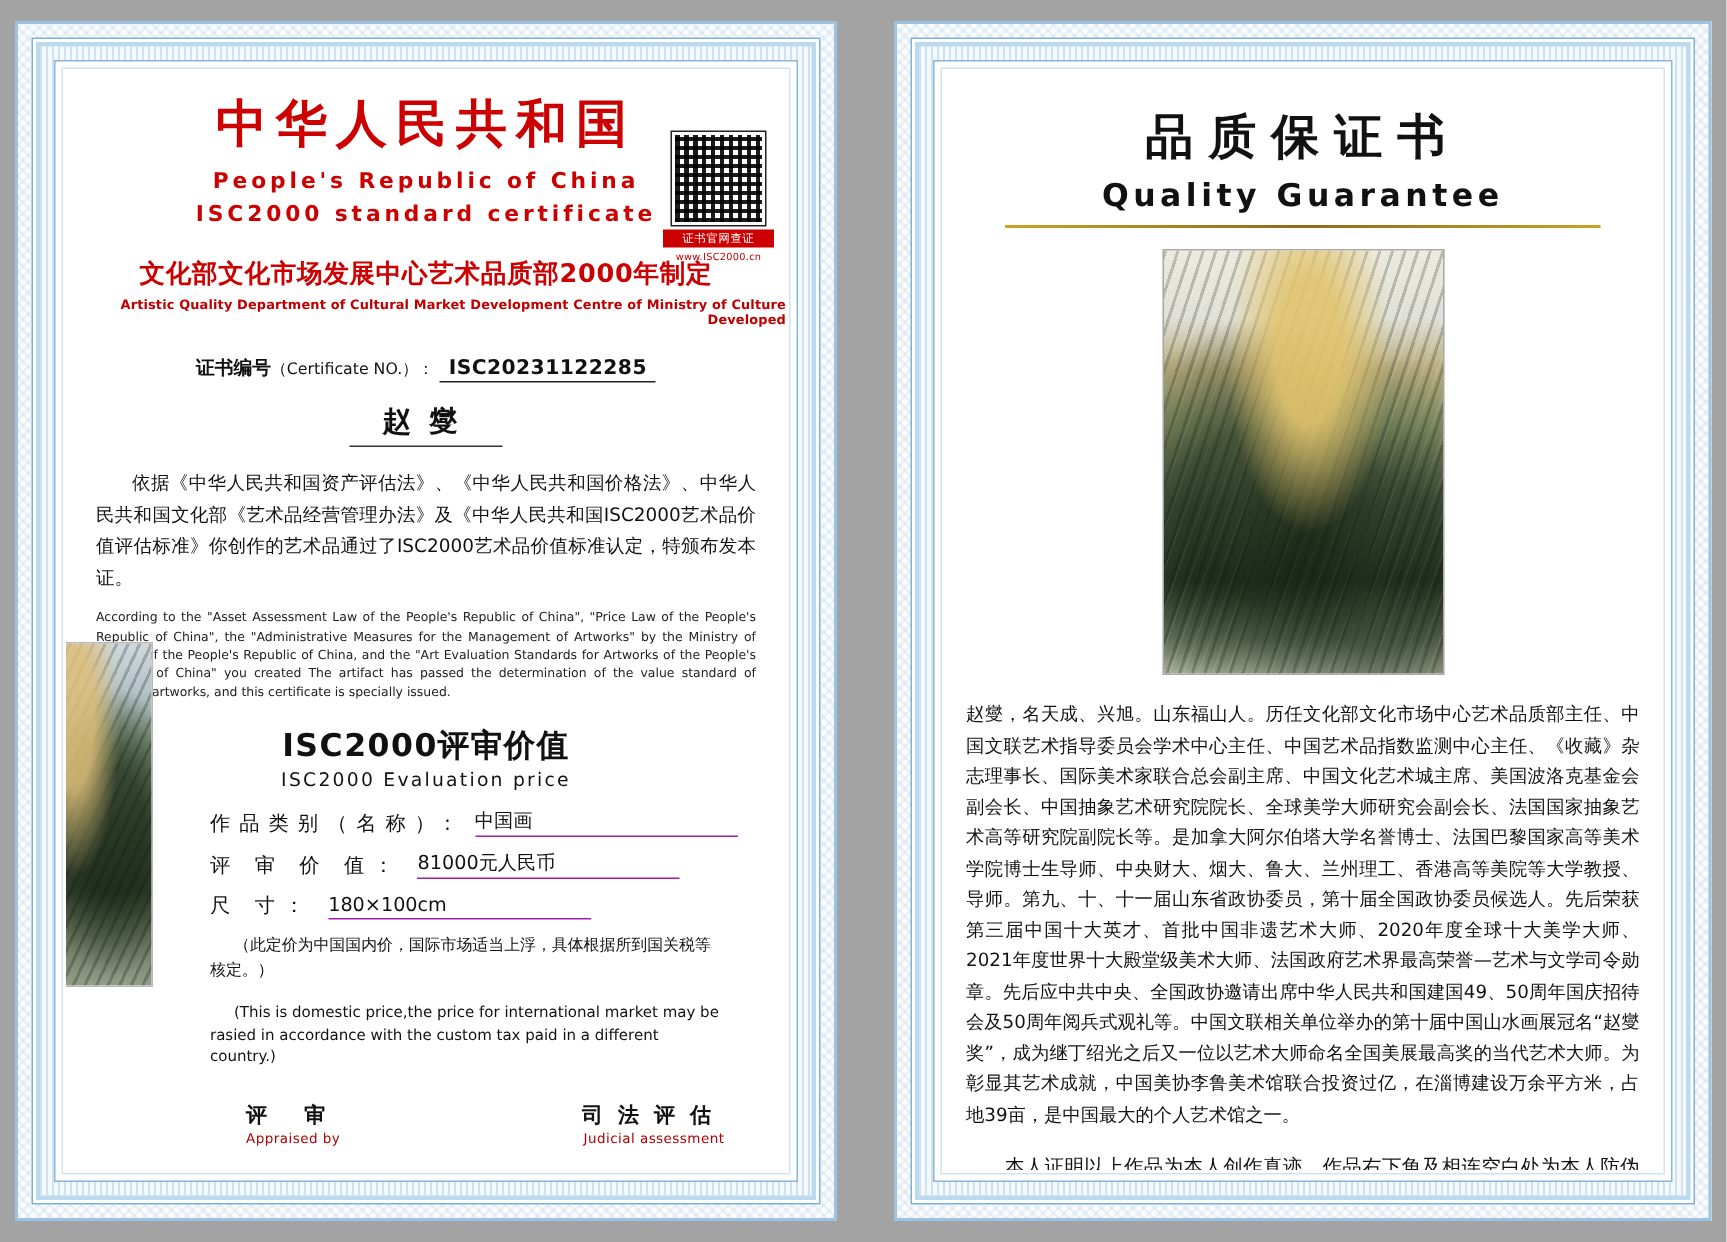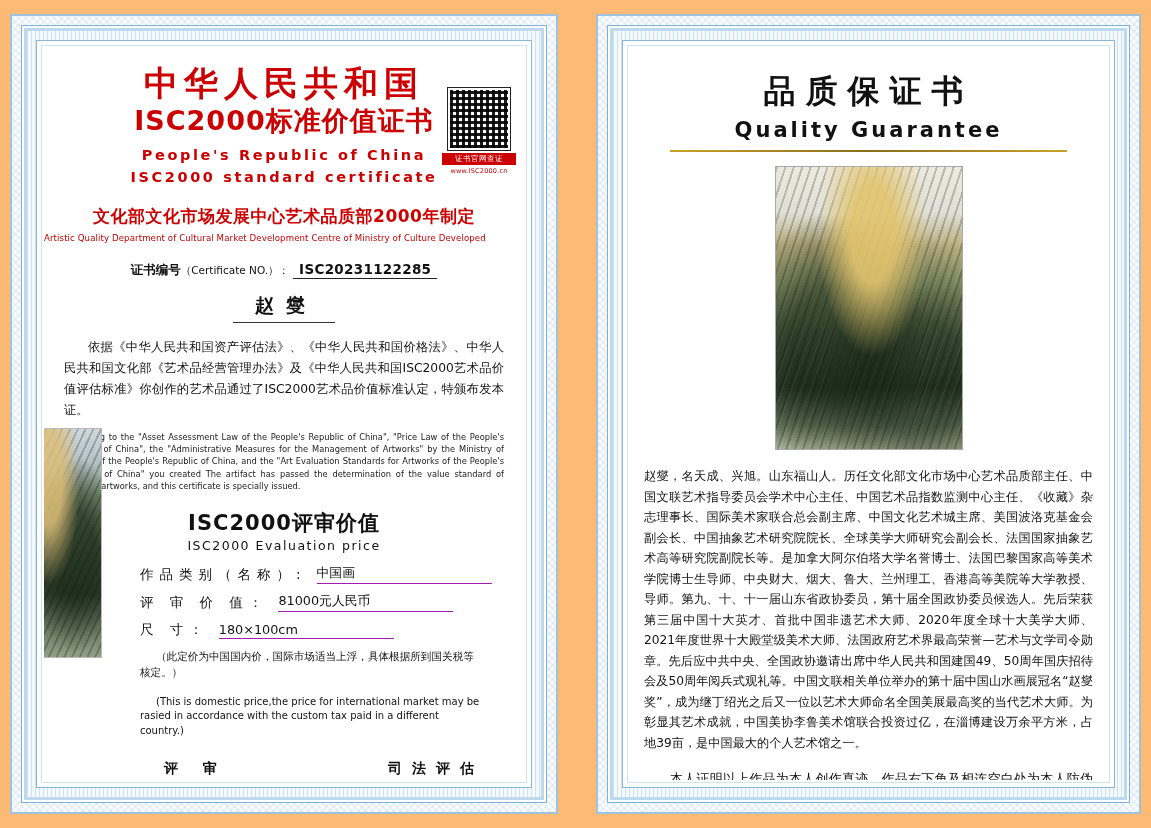--- a/index.html
+++ b/index.html
@@ -5,21 +5,21 @@
   * { box-sizing: border-box; }
   html, body {
     margin: 0; padding: 0;
     width: 1151px; height: 828px;
     background: #ffffff;
     font-family: "DejaVu Sans", "Liberation Sans", sans-serif;
   }
   #page {
     position: relative;
     width: 1151px; height: 828px;
-    background: #fdba74;
+    background: #a3a3a3;
     overflow: hidden;
   }
 
   
   .cert {
     position: absolute;
     top: 14px;
     height: 800px;
     background: #fdfdfb;
   }
@@ -93,25 +93,26 @@
   }
   .l-sub-cn {
     text-align: center;
     color: #cc0000;
     font-weight: bold;
     font-size: 17px;
     letter-spacing: .5px;
     margin-top: 16px;
   }
   .l-sub-en {
-    text-align: left;
+    text-align: right;
     color: #c00000;
     font-size: 8.6px;
     margin-top: 5px;
     letter-spacing: .1px;
+    font-weight: bold;
   }
   .qr-box {
     position: absolute;
     right: 8px; top: 40px;
     width: 74px;
     text-align: center;
   }
   .qr-img {
     width: 62px; height: 62px;
     margin: 0 auto;
@@ -317,21 +318,20 @@
   <div class="cert cert-left">
     <div class="frame-outer"></div>
     <div class="frame-mid"></div>
     <div class="frame-band"></div>
     <div class="frame-inner"></div>
     <div class="frame-inner2"></div>
 
     <div class="content">
 
       <div class="l-title-cn">中华人民共和国</div>
-      <div class="l-title-cn2">ISC2000标准价值证书</div>
       <div class="l-title-en">People's  Republic  of  China</div>
       <div class="l-title-en" style="margin-top:0">ISC2000  standard  certificate</div>
 
       <div class="qr-box">
         <div class="qr-img"></div>
         <div class="qr-caption">证书官网查证</div>
         <div class="qr-url">www.ISC2000.cn</div>
       </div>
 
       <div class="l-sub-cn">文化部文化市场发展中心艺术品质部2000年制定</div>

